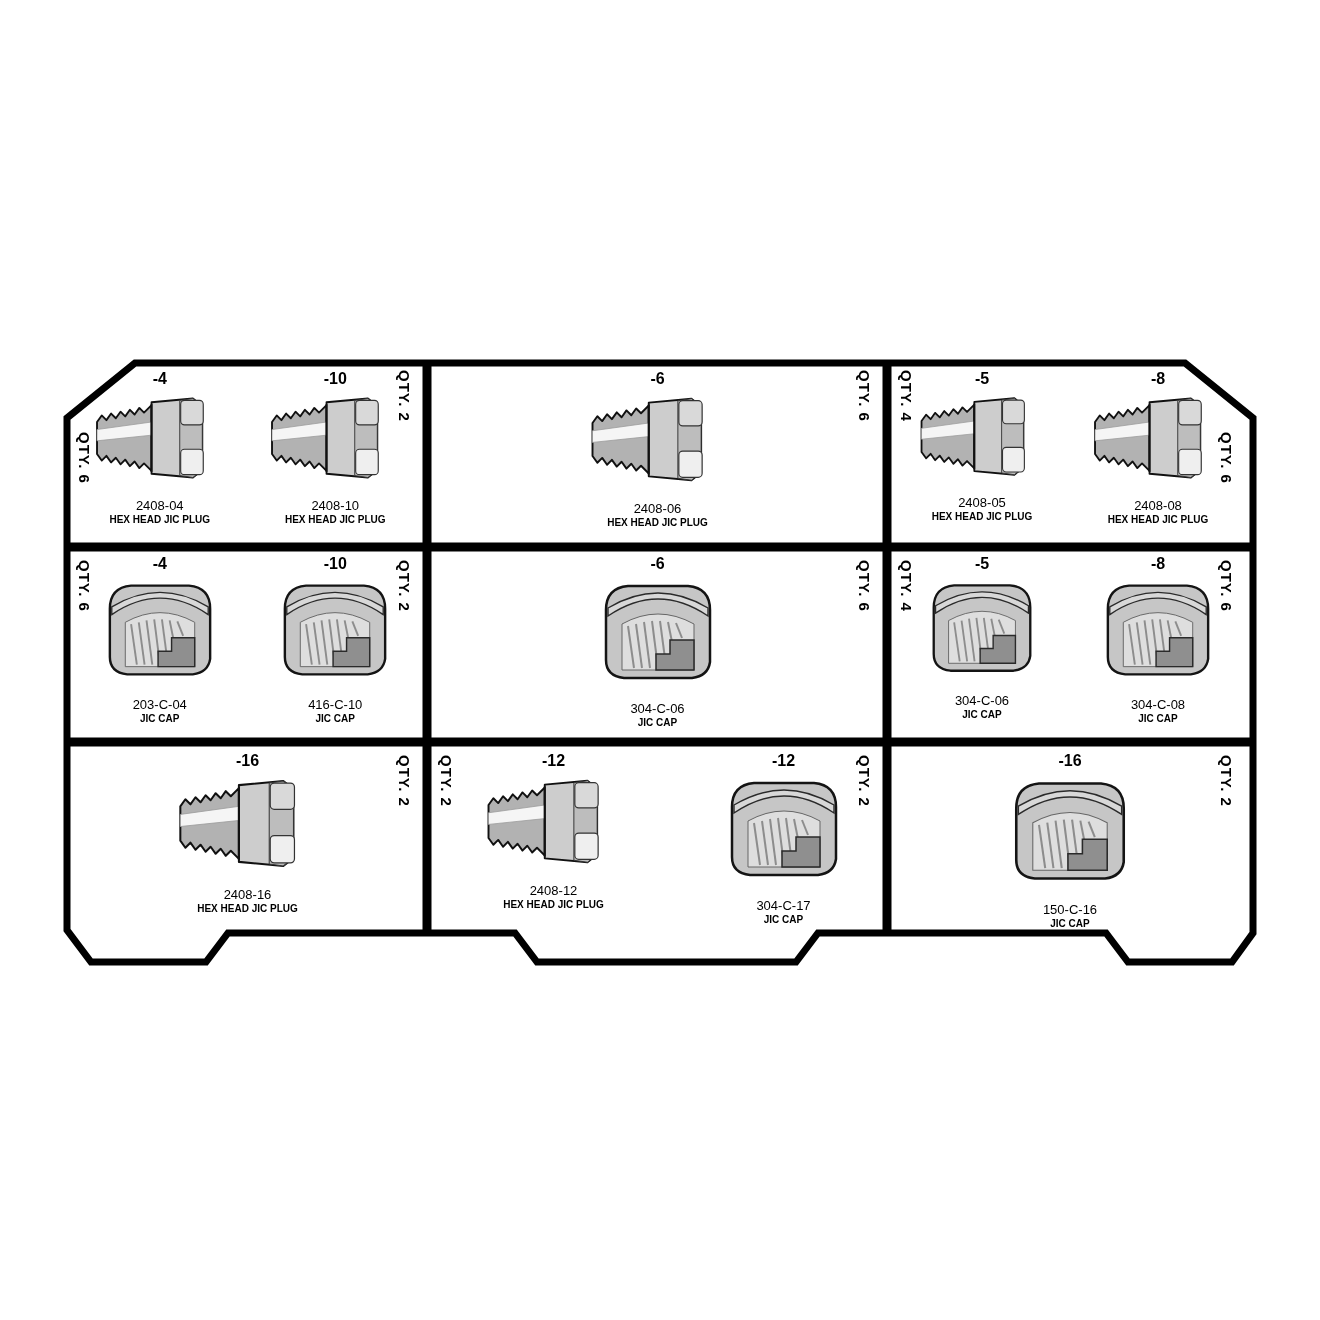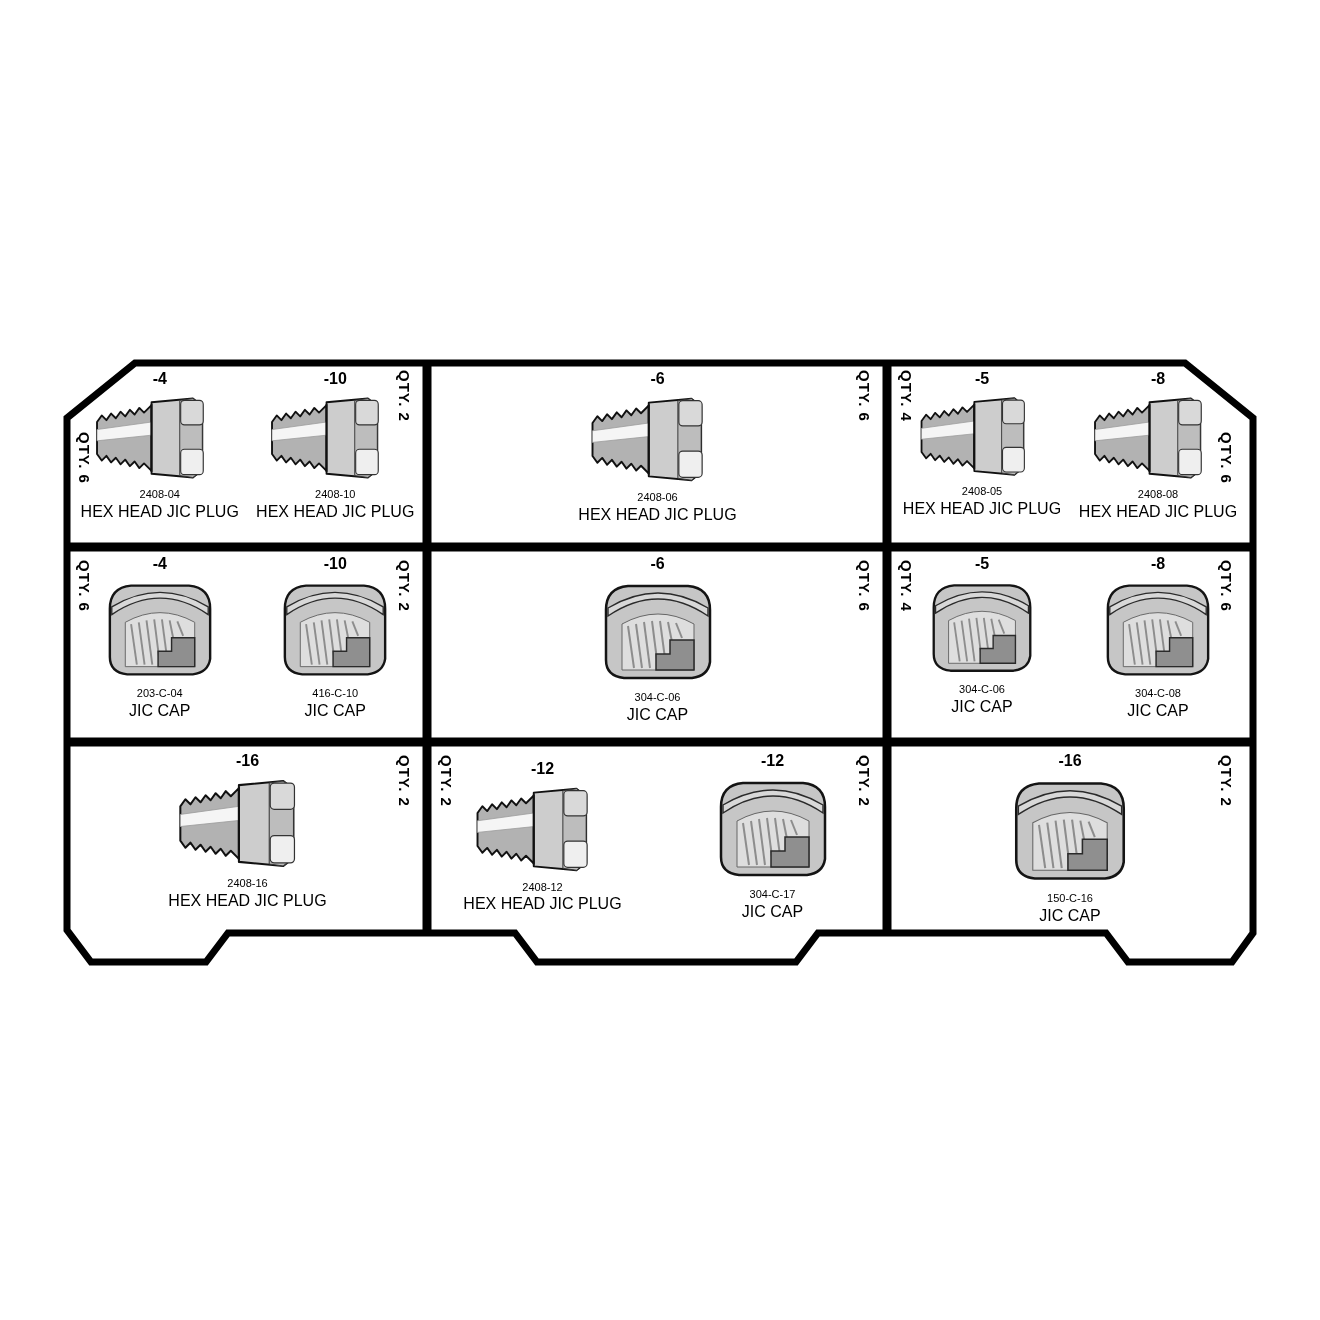--- a/index.html
+++ b/index.html
@@ -4,22 +4,22 @@
 <style>
   html,body{margin:0;padding:0;background:#ffffff;}
   .page{
     position:relative;width:1320px;height:1320px;background:#ffffff;overflow:hidden;
     font-family:"Liberation Sans", sans-serif;color:#000;
   }
   .tray-svg{position:absolute;left:0;top:0;}
   .cell{position:absolute;display:flex;justify-content:center;align-items:flex-start;}
   .item{display:flex;flex-direction:column;align-items:center;width:170px;}
   .size-label{font-weight:700;font-size:16px;margin-bottom:3px;}
-  .part-number{font-size:11px;margin-top:3px;line-height:1.25;}
-  .part-desc{font-size:16px;line-height:1.25;}
+  .part-number{font-size:13px;margin-top:13px;line-height:1.25;}
+  .part-desc{font-size:10px;line-height:1.25;font-weight:bold;}
   .qty-label{
     position:absolute;writing-mode:vertical-rl;font-weight:700;font-size:15px;
     letter-spacing:1px;white-space:nowrap;
   }
   .part-svg{display:block;}
 </style>
 </head>
 <body>
 
 <div class="page">
@@ -232,21 +232,21 @@
         <polygon points="96,10 110,8 120,16 120,84 110,92 96,90" fill="#bdbdbd" stroke="#333" stroke-width="1"></polygon>
         <rect x="97" y="10" width="24" height="26" rx="4" fill="#d9d9d9" stroke="#333" stroke-width="1.2"></rect>
         <rect x="97" y="62" width="24" height="27" rx="4" fill="#efefef" stroke="#333" stroke-width="1.2"></rect>
         <line x1="66" y1="14" x2="66" y2="86" stroke="#111" stroke-width="2"></line>
       </svg>
       <div class="part-number">2408-16</div>
       <div class="part-desc">HEX HEAD JIC PLUG</div>
     </div>
   </div>
 
-  <div class="cell" style="left:435px;top:752px;width:445px;gap:60px;align-items:center;">
+  <div class="cell" style="left:446px;top:752px;width:445px;gap:60px;">
     <div class="item">
       <div class="size-label">-12</div>
       <svg class="part-svg" viewBox="0 0 150 100" width="155" height="97">
         <polygon points="8,33 13,26 18,31 23,24 28,29 33,22 38,27 43,20 48,25 53,18 58,23 66,15 66,85 58,77 53,82 48,75 43,80 38,73 33,78 28,71 23,76 18,69 13,74 8,67" fill="#b2b2b2" stroke="#111" stroke-width="2" stroke-linejoin="round"></polygon>
         <polygon points="8,41 66,33 66,47 8,53" fill="#f5f5f5" stroke="#9a9a9a" stroke-width="0.8"></polygon>
         <polygon points="66,12 110,8 120,16 120,84 110,92 66,88" fill="#cdcdcd" stroke="#111" stroke-width="2" stroke-linejoin="round"></polygon>
         <polygon points="96,10 110,8 120,16 120,84 110,92 96,90" fill="#bdbdbd" stroke="#333" stroke-width="1"></polygon>
         <rect x="97" y="10" width="24" height="26" rx="4" fill="#d9d9d9" stroke="#333" stroke-width="1.2"></rect>
         <rect x="97" y="62" width="24" height="27" rx="4" fill="#efefef" stroke="#333" stroke-width="1.2"></rect>
         <line x1="66" y1="14" x2="66" y2="86" stroke="#111" stroke-width="2"></line>

